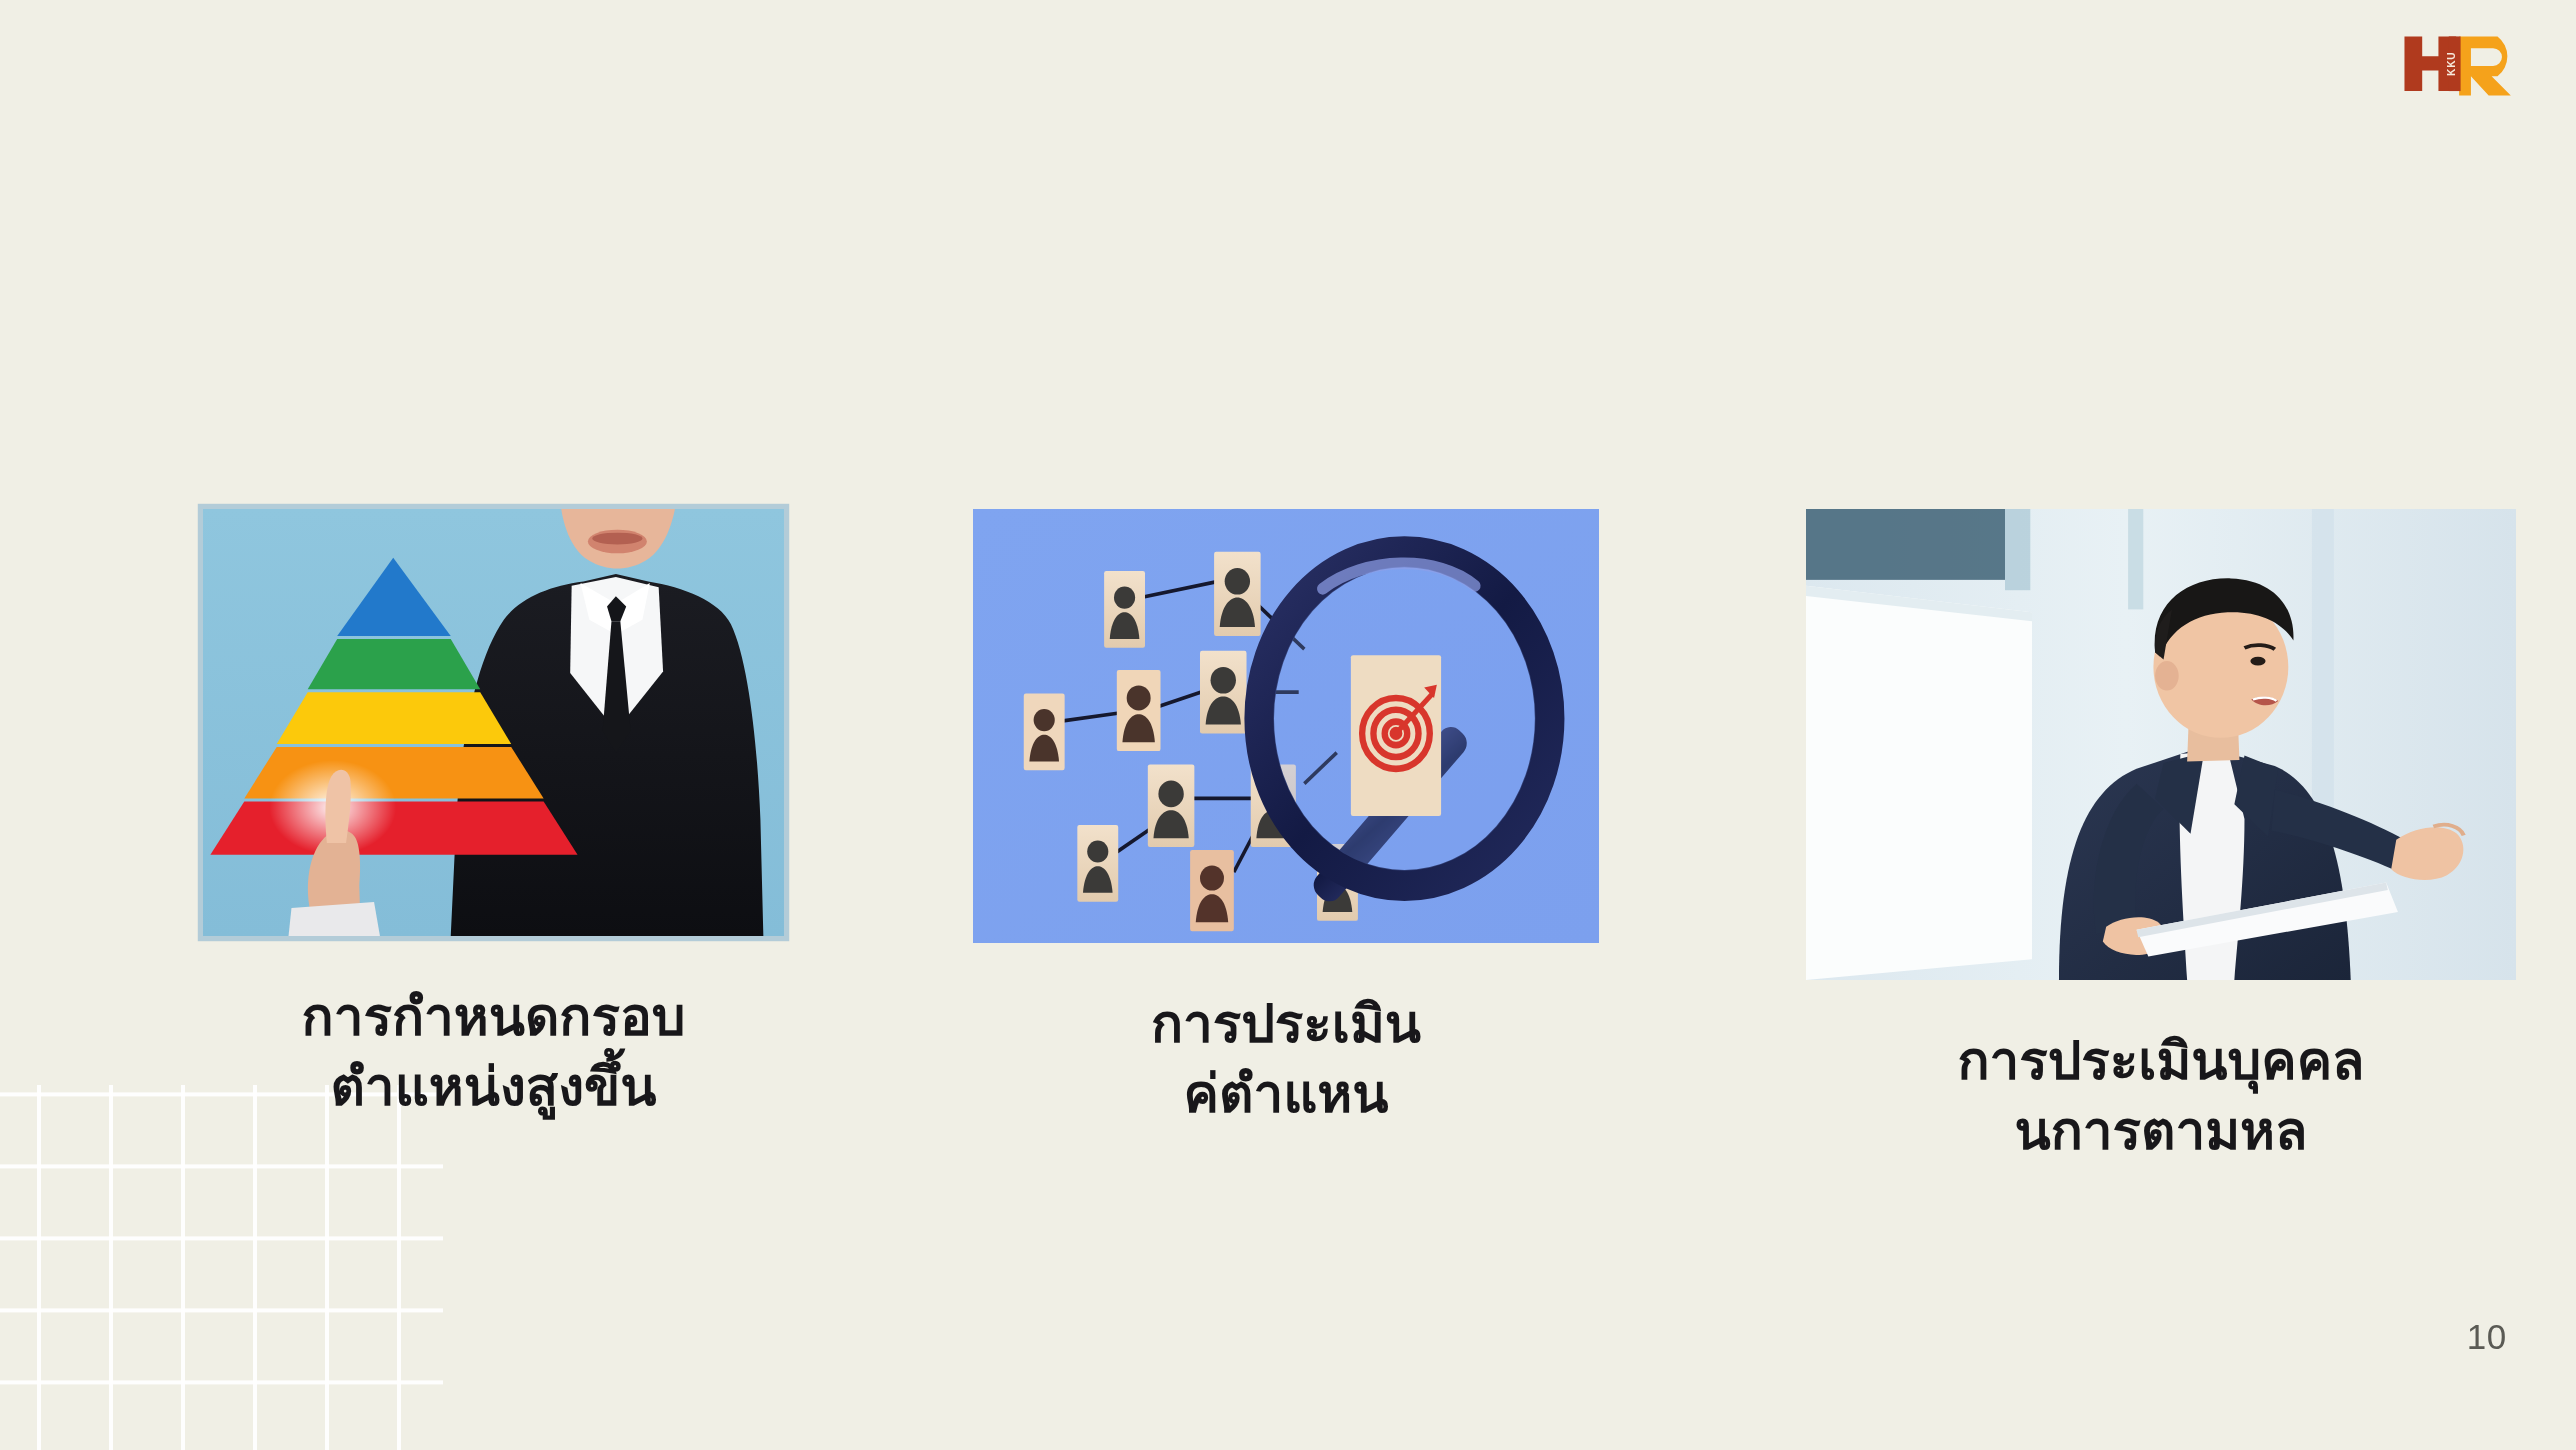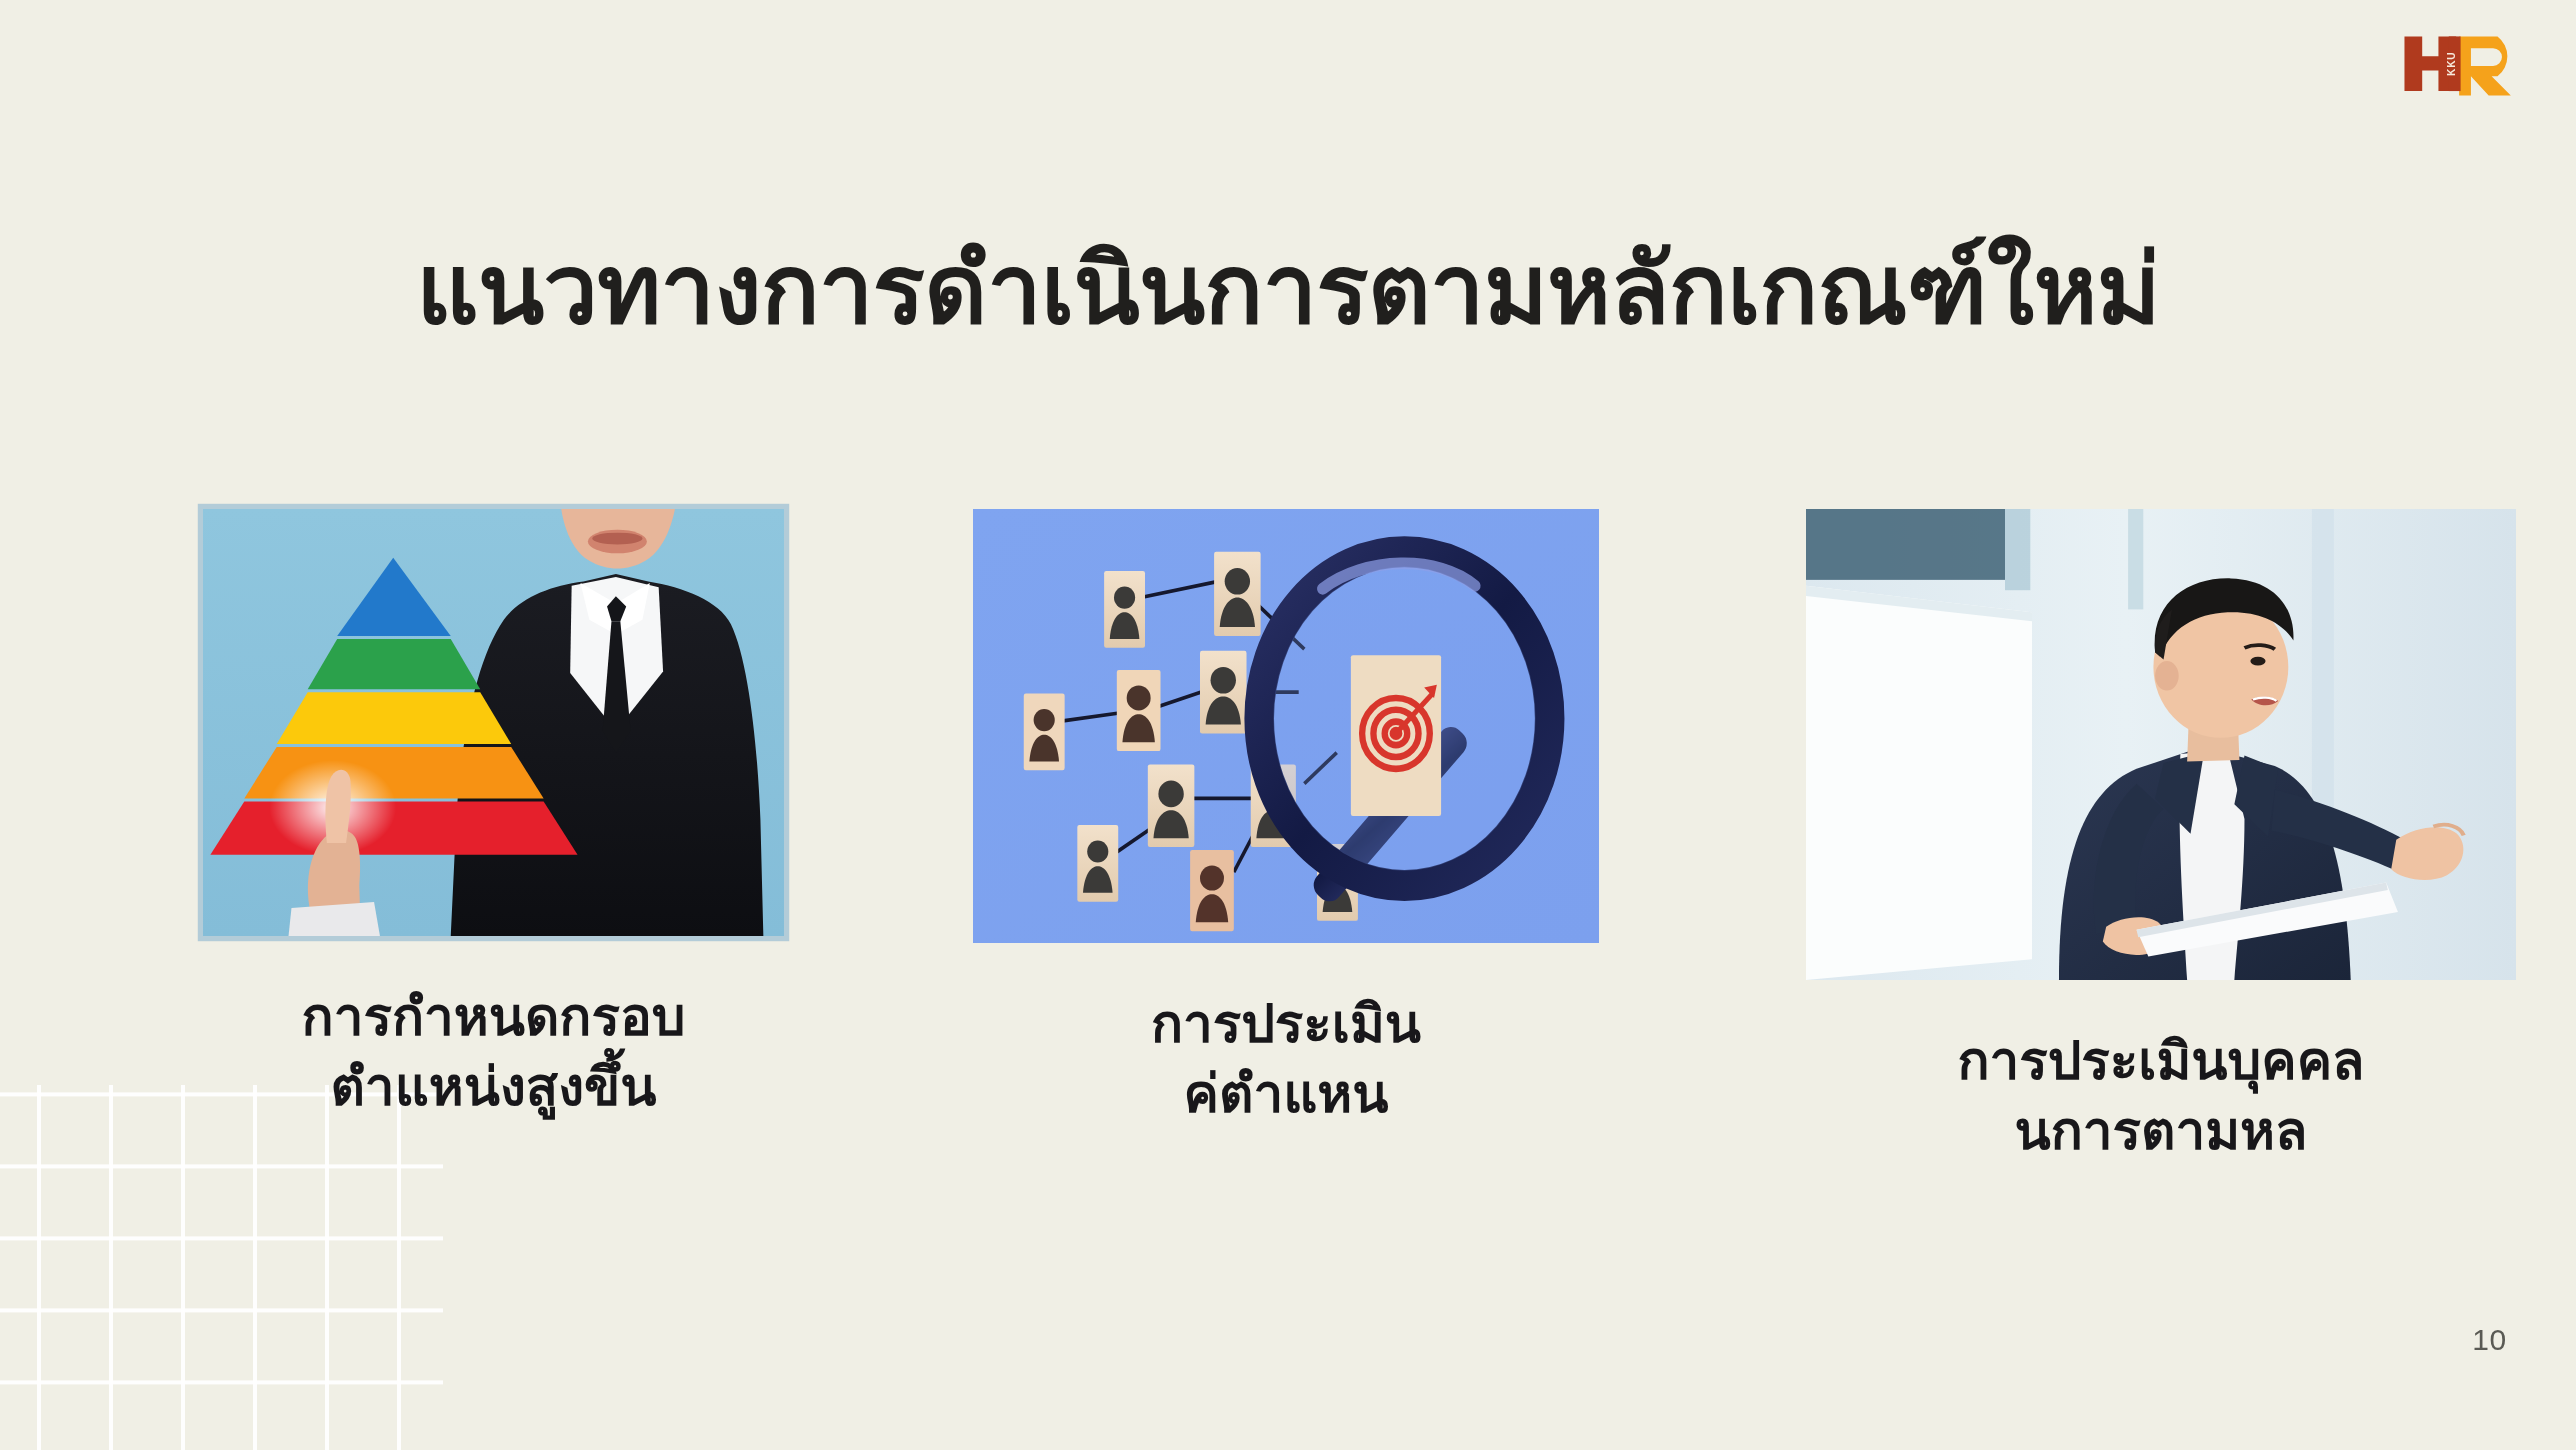--- a/index.html
+++ b/index.html
@@ -92,21 +92,21 @@
     line-height: 1.32;
     color: #18171A;
   }
   .caption .line { display: block; white-space: nowrap; }
 
   
   .page-num {
     position: absolute;
     right: 69px;
     bottom: 94px;
-    font-size: 30px;
+    font-size: 35px;
     color: #5A5A54;
     letter-spacing: 0.7px;
     text-align: center;
   }
 </style>
 </head>
 <body>
 
 <div class="slide">
 
@@ -118,21 +118,20 @@
       <path d="M2 6 h24 v27 h22 v-27 h24 v74 h-24 v-28 h-22 v28 h-24 z" fill="#B03A1E"></path>
 
       <path d="M76 6 h52 a34 34 0 0 1 0 54 h-8 l26 26 h-30 l-24 -26 v26 h-16 z
                M92 22 v24 h30 a12 12 0 0 0 0 -24 z" fill="#F5A21B"></path>
 
       <rect x="62" y="6" width="16" height="74" fill="#B03A1E"></rect>
       <text x="70" y="43" fill="#F7E9DC" font-family="'Liberation Sans', sans-serif" font-size="14" font-weight="700" letter-spacing="1" text-anchor="middle" transform="rotate(-90 70 43)">KKU</text>
     </svg>
   </div>
 
-  <h1 class="slide-title">แนวทางการดำเนินการตามหลักเกณฑ์ใหม่</h1>
 
   <div class="cards">
 
     <div class="card card-1">
       <div class="thumb thumb-1">
         <svg viewBox="0 0 788 578" preserveAspectRatio="none" xmlns="http://www.w3.org/2000/svg">
           <defs>
             <linearGradient id="sky1" x1="0" y1="0" x2="0" y2="1">
               <stop offset="0" stop-color="#8FC6DE"></stop>
                 <stop offset="1" stop-color="#84BDD8"></stop>

